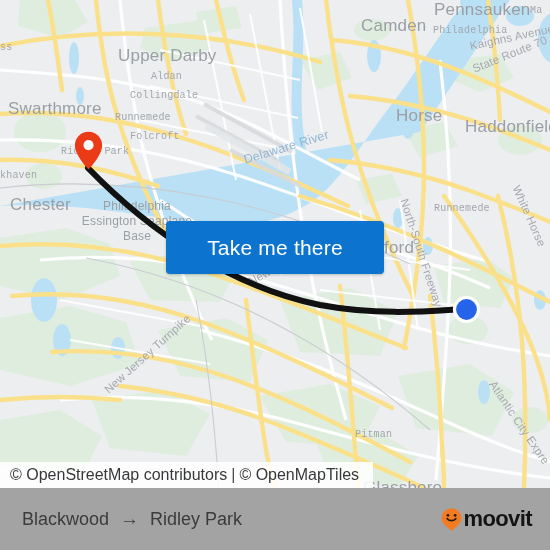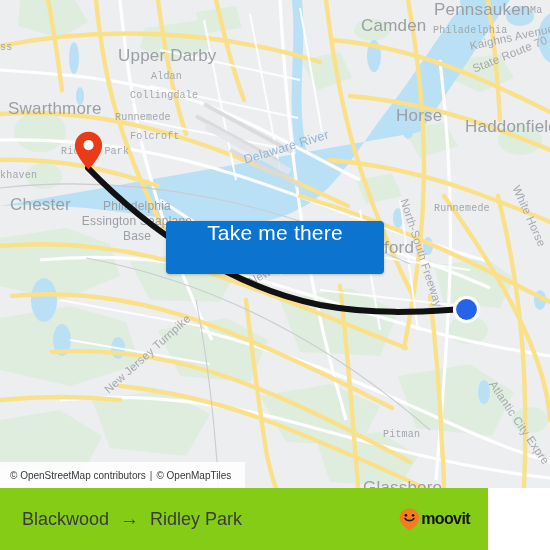--- a/index.html
+++ b/index.html
@@ -83,50 +83,50 @@
     background: #0c74ce;
     border-radius: 4px;
     border: none;
     color: #ffffff;
     font-size: 21px;
     font-family: "Liberation Sans", sans-serif;
     letter-spacing: 0.2px;
     cursor: pointer;
     box-shadow: 0 1px 3px rgba(0,0,0,0.22);
     display: flex;
-    align-items: flex-start;
+    align-items: center;
     justify-content: center;
     padding: 0;
   }
 
   
   #attribution {
     position: absolute;
     left: 0;
     top: 462px;
     height: 26px;
     padding: 0 14px 0 10px;
     background: rgba(255,255,255,0.86);
     display: flex;
     align-items: center;
-    font-size: 10px;
+    font-size: 16px;
     color: #37383a;
     white-space: nowrap;
   }
   #attribution .attr-sep { margin: 0 4px; color: #4a4b4d; }
   #attribution a, #attribution span { text-decoration: none; color: #37383a; }
 
   
   #footer {
     position: absolute;
     left: 0;
     top: 488px;
-    width: 488px;
+    width: 550px;
     height: 62px;
-    background: #84cc16;
+    background: #a3a3a3;
     display: flex;
     align-items: center;
   }
   #trip-summary {
     position: absolute;
     left: 22px;
     display: flex;
     align-items: center;
     font-size: 18px;
     color: #3a3b3d;
@@ -136,21 +136,21 @@
     font-size: 19px;
     color: #3a3b3d;
   }
   #brand-logo {
     position: absolute;
     right: 18px;
     display: flex;
     align-items: center;
   }
   #brand-name {
-    font-size: 16px;
+    font-size: 22px;
     font-weight: bold;
     color: #141414;
     letter-spacing: -0.6px;
     margin-left: 1px;
   }
 </style>
 </head>
 <body>
 
 <div id="app">
@@ -303,21 +303,21 @@
     <div class="map-label lbl-city-lg" style="left:465px;top:117px;">Haddonfield</div>
     <div class="map-label lbl-city-lg" style="left:434px;top:0px;">Pennsauken</div>
     <div class="map-label lbl-city-lg" style="left:363px;top:478px;">Glassboro</div>
 
     <div class="map-label lbl-city-md" style="left:128px;top:71px;margin-left:23px;">Aldan</div>
     <div class="map-label lbl-city-md" style="left:130px;top:90px;">Collingdale</div>
     <div class="map-label lbl-city-md" style="left:115px;top:112px;">Runnemede</div>
     <div class="map-label lbl-city-md" style="left:130px;top:131px;">Folcroft</div>
     <div class="map-label lbl-city-md" style="left:433px;top:25px;">Philadelphia</div>
     <div class="map-label lbl-city-md" style="left:434px;top:203px;">Runnemede</div>
-    <div class="map-label lbl-city-md" style="left:355px;top:429px;margin-left:28px;">Pitman</div>
+    <div class="map-label lbl-city-md" style="left:355px;top:429px;">Pitman</div>
     <div class="map-label lbl-city-md" style="left:61px; top:146px;">Ridley Park</div>
     <div class="map-label lbl-city-md" style="left:530px;top:5px;">Ma</div>
     <div class="map-label lbl-city-md" style="left:0px;  top:42px;">ss</div>
     <div class="map-label lbl-city-md" style="left:0px;  top:170px;">khaven</div>
     <div class="map-label lbl-city-lg" style="left:384px;top:238px;text-align:center;">ford</div>
 
     <div class="map-label lbl-road" style="left:470px;top:40px;  transform:rotate(-12deg); transform-origin:left center;">Kaighns Avenue</div>
     <div class="map-label lbl-road" style="left:473px;top:63px;  transform:rotate(-22deg); transform-origin:left center;">State Route 70</div>
     <div class="map-label lbl-road" style="left:404px;top:193px; transform:rotate(72deg);  transform-origin:left center;">North-South Freeway</div>
     <div class="map-label lbl-road" style="left:516px;top:180px; transform:rotate(66deg);  transform-origin:left center;">White Horse</div>

